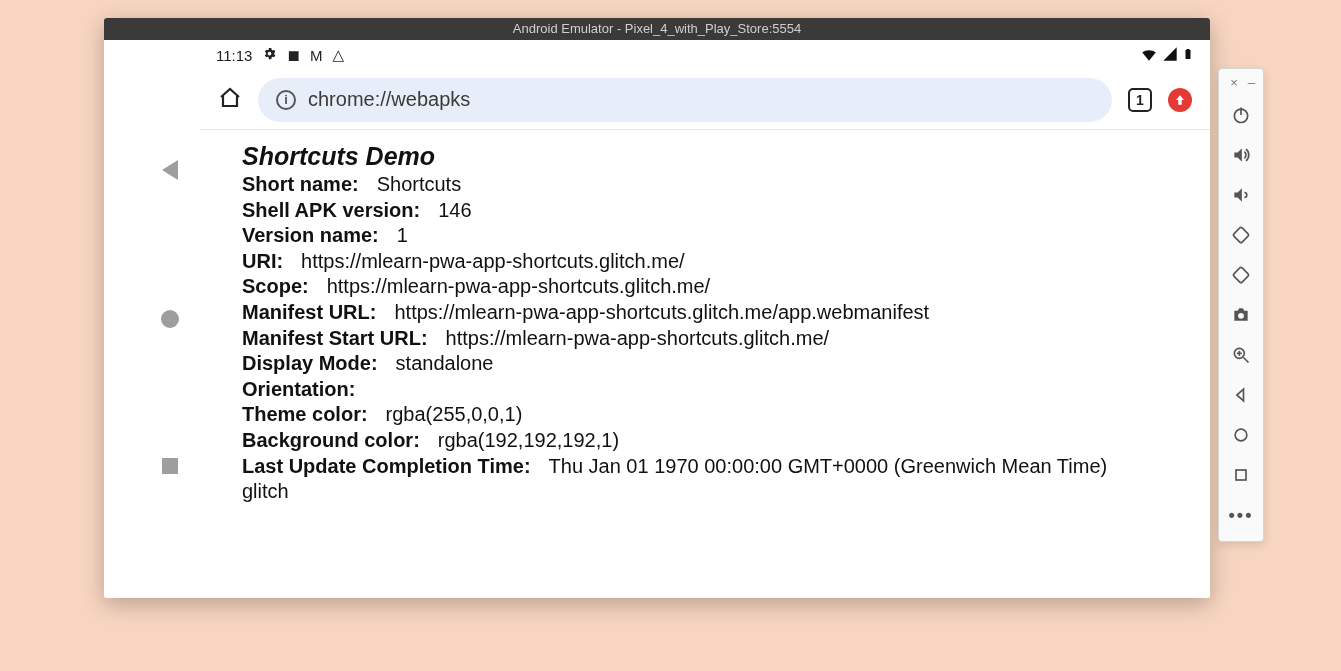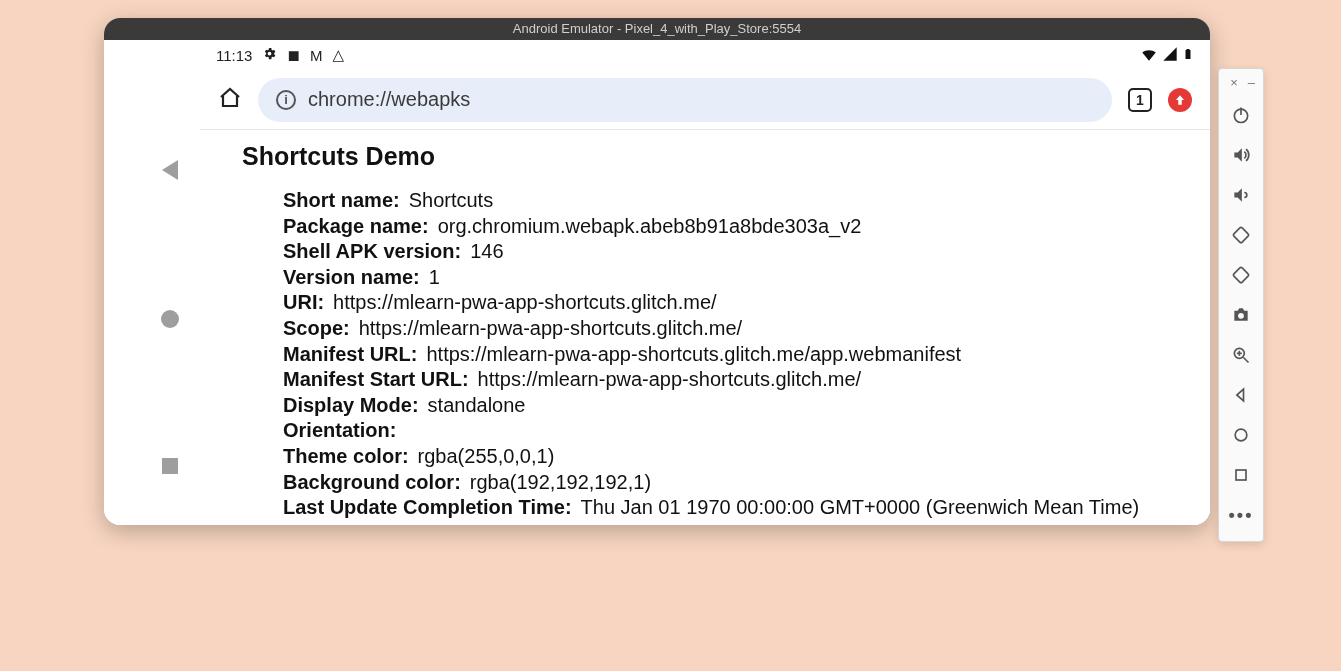--- a/index.html
+++ b/index.html
@@ -8,23 +8,23 @@
     font-family: Arial, Helvetica, sans-serif;
     width: 1341px;
     height: 671px;
     position: relative;
   }
   .emu-window {
     position: absolute;
     left: 104px;
     top: 18px;
     width: 1106px;
-    height: 507px;
+    height: 580px;
     background: #fff;
-    border-radius: 16px;
+    border-radius: 3px;
     box-shadow: 0 6px 22px rgba(0,0,0,0.25);
     overflow: hidden;
     display: flex;
     flex-direction: column;
   }
   .titlebar {
     background: #3b3a39;
     color: #cfcfcf;
     font-size: 13px;
     text-align: center;
@@ -114,23 +114,24 @@
     flex: 1 1 auto;
     padding: 10px 30px 8px 42px;
     font-size: 20px;
     color: #111;
     overflow: hidden;
     line-height: 1.28;
   }
   .content h2 {
     font-size: 25px;
     font-weight: 700;
-    margin-bottom: 16px;
-  }
-  .kv { white-space: nowrap; overflow: hidden; text-overflow: clip; display:flex; gap:9px;margin-left:41px;}
+    margin-bottom: 0;
+    font-style: italic;
+  }
+  .kv { white-space: nowrap; overflow: hidden; text-overflow: clip; display:flex; gap:18px;}
   .kv .k { font-weight: 700; }
   .kv .v { font-weight: 400; }
 
   .side-toolbar {
     position: absolute;
     left: 1218px;
     top: 68px;
     width: 46px;
     background: #fafafa;
     border: 1px solid #d6d6d6;
@@ -219,24 +220,20 @@
       </div>
 
       <div class="content">
         <h2>Shortcuts Demo</h2>
         <div id="fields">
             <div class="kv">
               <span class="k">Short name:</span>
               <span class="v">Shortcuts</span>
             </div>
             <div class="kv">
-              <span class="k">Package name:</span>
-              <span class="v">org.chromium.webapk.abeb8b91a8bde303a_v2</span>
-            </div>
-            <div class="kv">
               <span class="k">Shell APK version:</span>
               <span class="v">146</span>
             </div>
             <div class="kv">
               <span class="k">Version name:</span>
               <span class="v">1</span>
             </div>
             <div class="kv">
               <span class="k">URI:</span>
               <span class="v">https://mlearn-pwa-app-shortcuts.glitch.me/</span>

